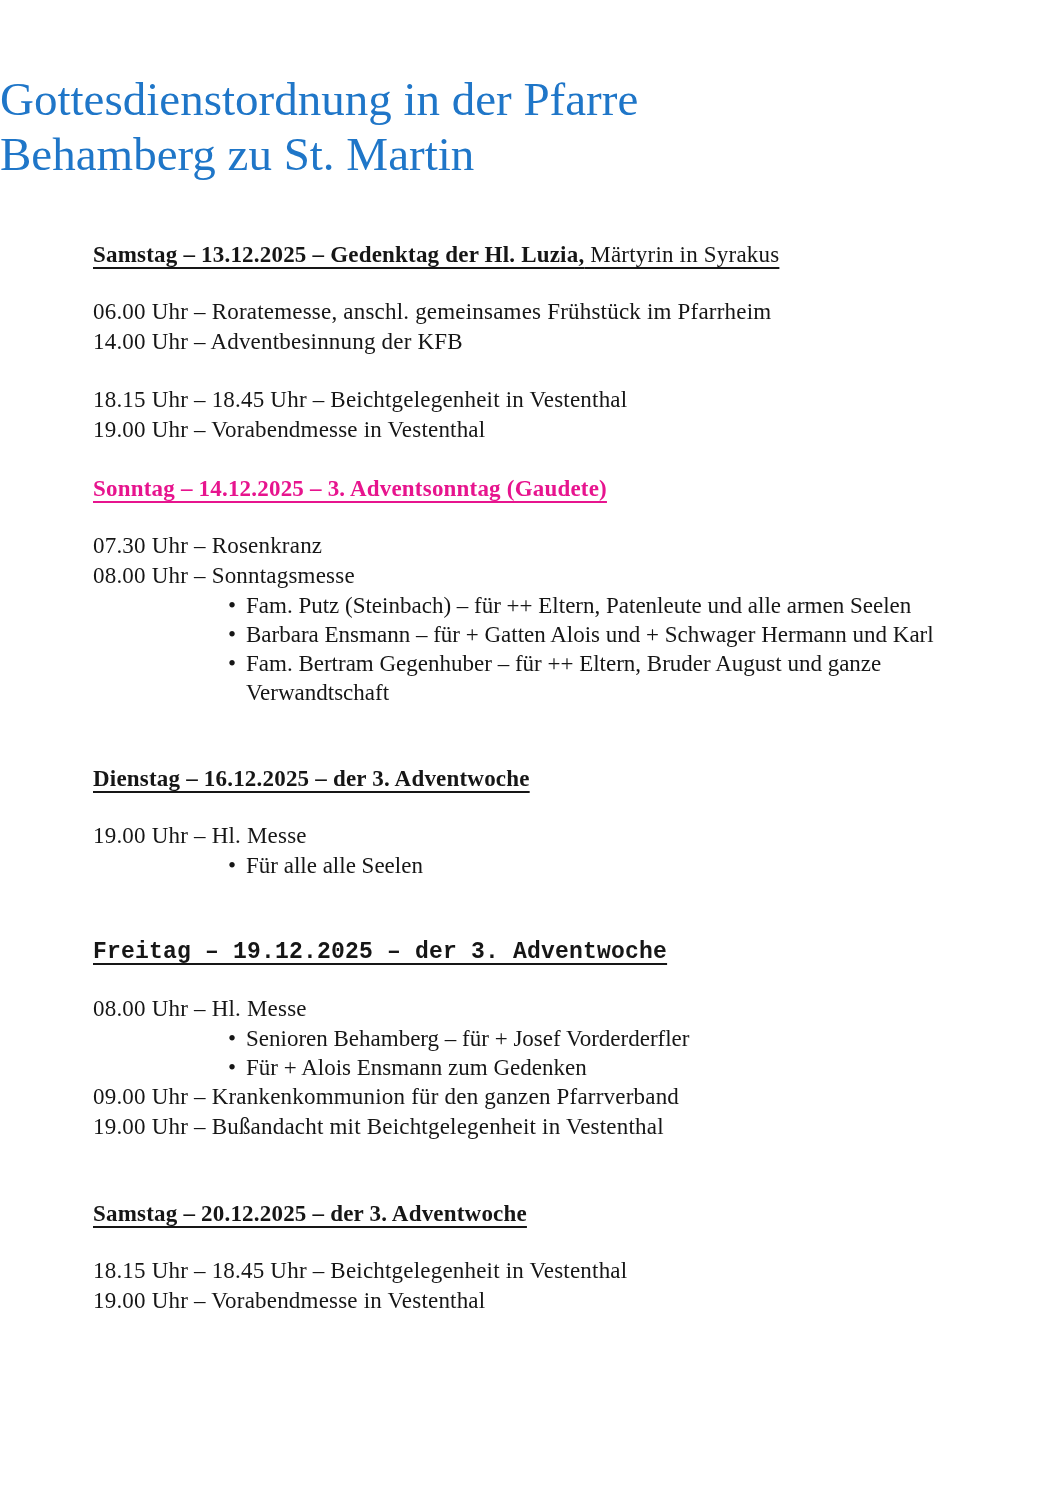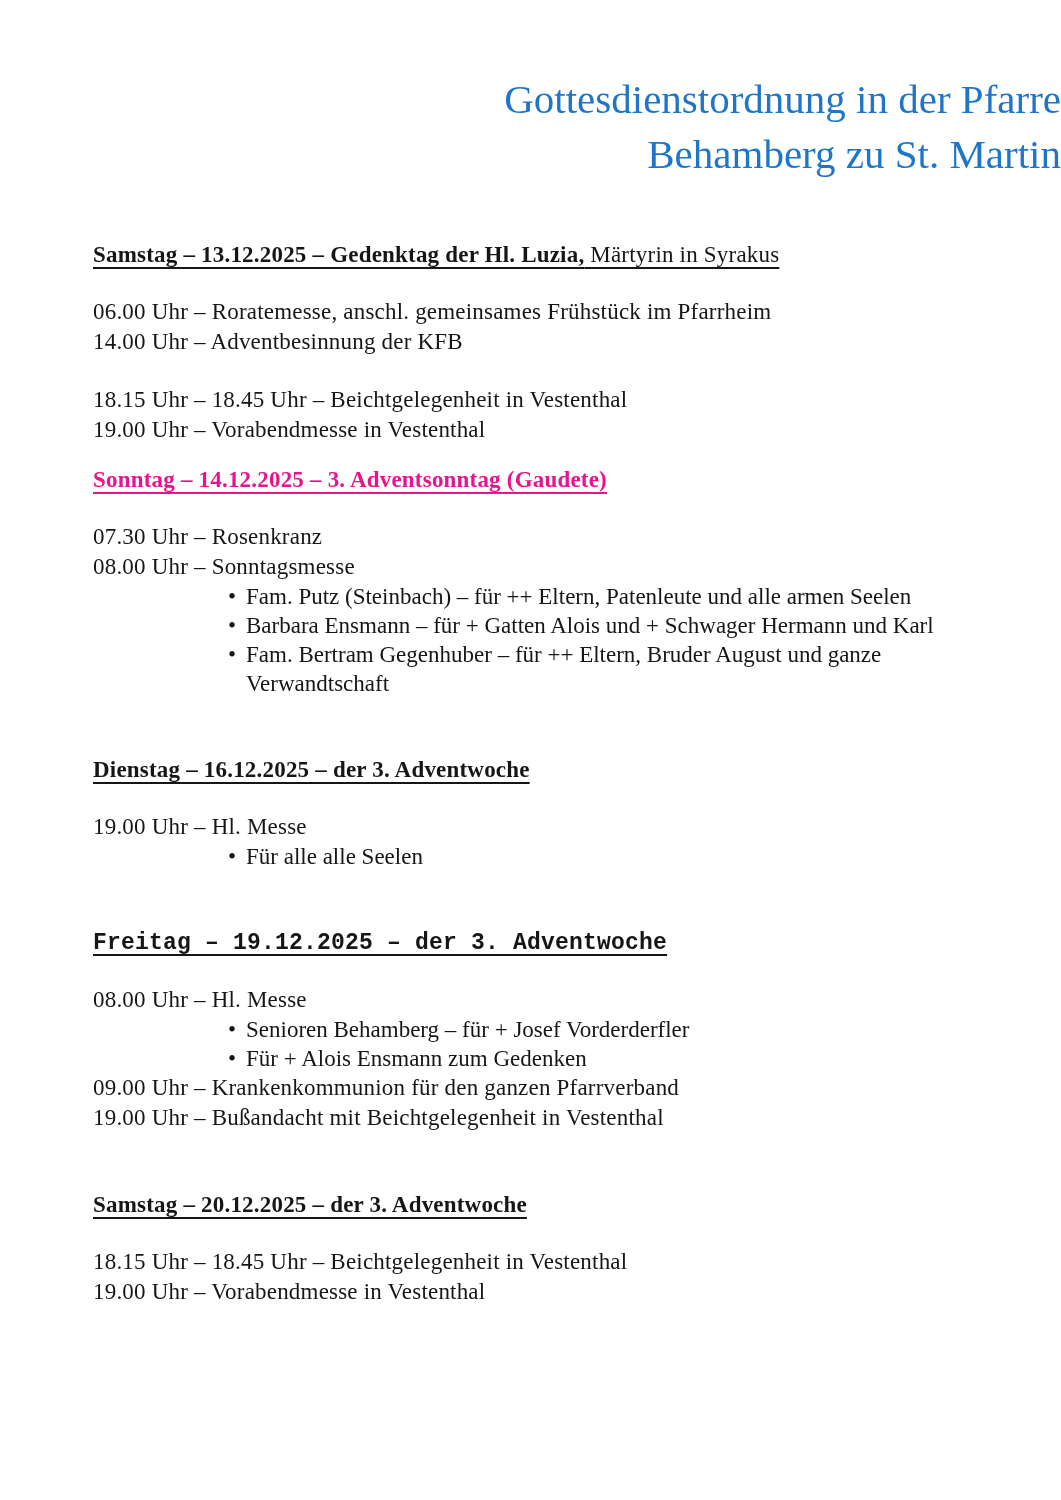--- a/index.html
+++ b/index.html
@@ -13,43 +13,43 @@
     height: 1500px;
     margin: 0 auto;
     background: #ffffff;
     overflow: hidden;
     font-family: "Liberation Serif", "DejaVu Serif", serif;
     color: #161616;
     box-sizing: border-box;
     padding-top: 72px;
   }
   .title {
-    text-align: right;
-    font-size: 41px;
+    text-align: left;
+    font-size: 47px;
     line-height: 55px;
     font-weight: 400;
   }
   .content {
     margin: 58px 93px 0 93px;
   }
   .section-heading {
     margin: 0 0 27px 0;
     font-size: 23px;
     line-height: 30px;
     font-weight: 700;
     text-decoration: underline;
     text-decoration-thickness: 2px;
     text-underline-offset: 5px;
     letter-spacing: 0.2px;
   }
   .section-heading .r {
     font-weight: 400;
   }
   .gap-0 { margin-top: 0; }
-  .gap-1 { margin-top: 20px; }
+  .gap-1 { margin-top: 29px; }
   .gap-2 { margin-top: 57px; }
   .block { margin-bottom: 28px; }
   .block.tight { margin-bottom: 0; }
   .section > .block:last-child { margin-bottom: 0; }
   .time-line {
     font-size: 23px;
     line-height: 30px;
     font-weight: 400;
     letter-spacing: 0.2px;
     white-space: nowrap;

